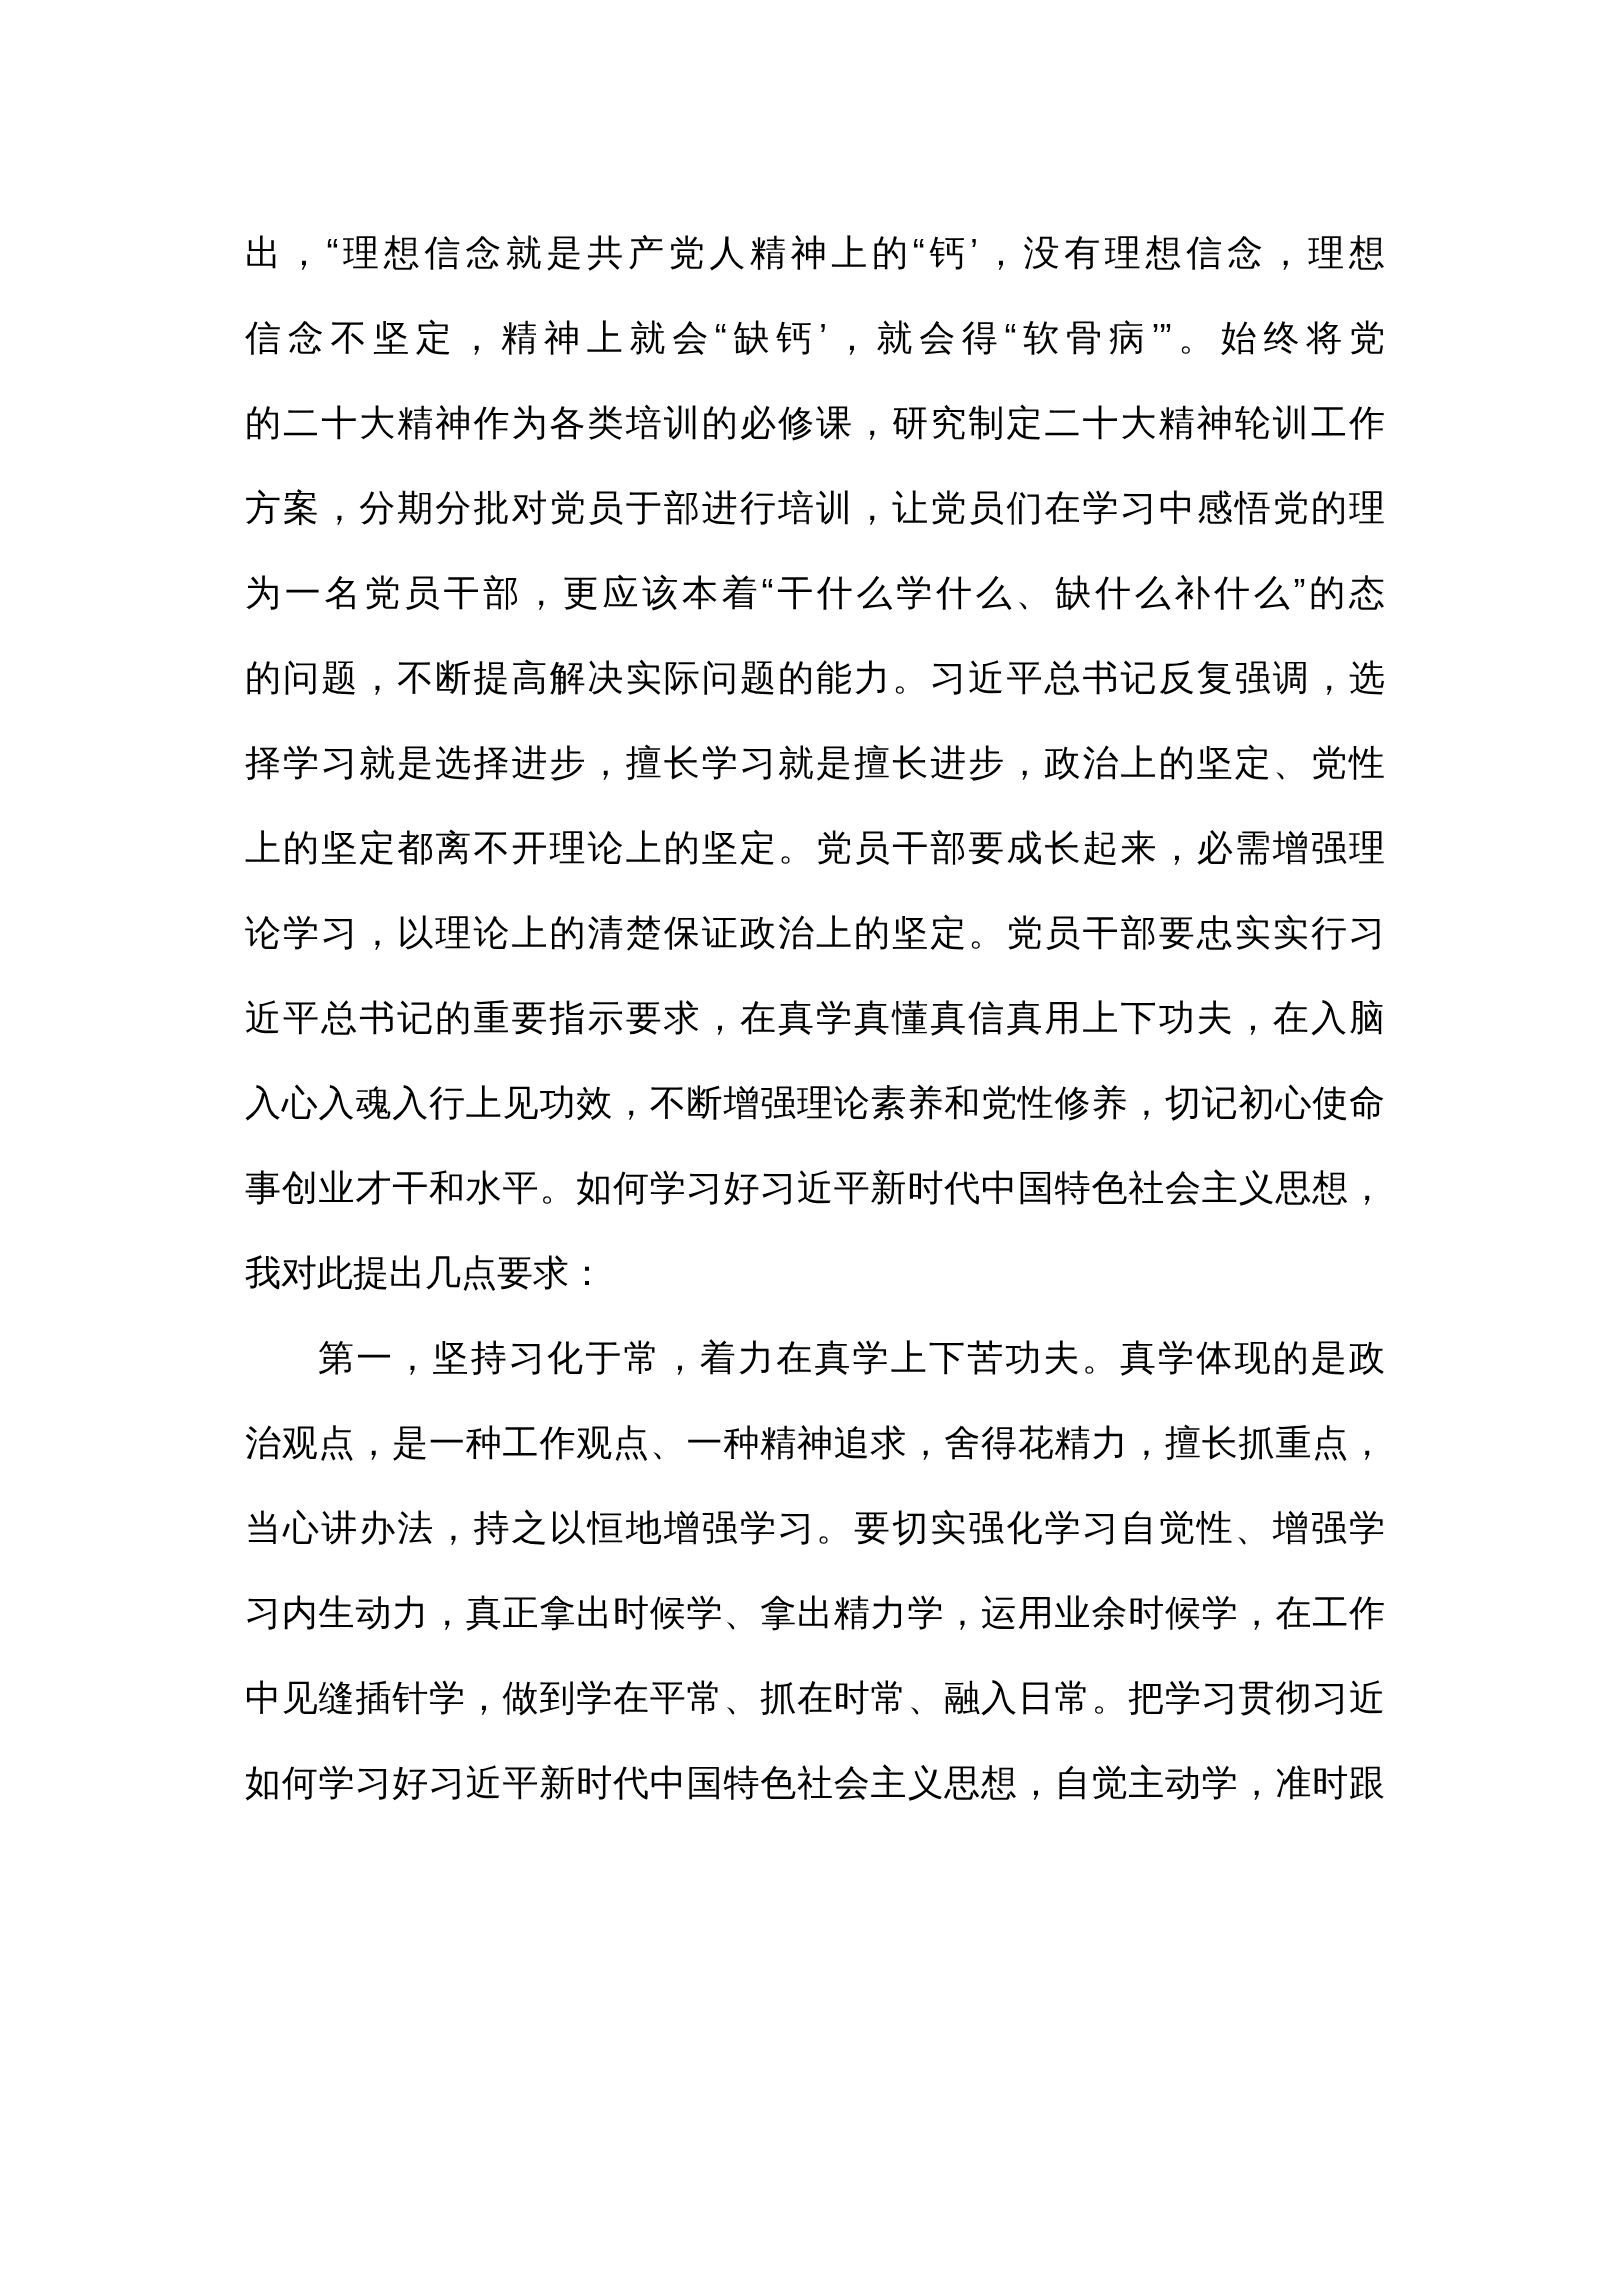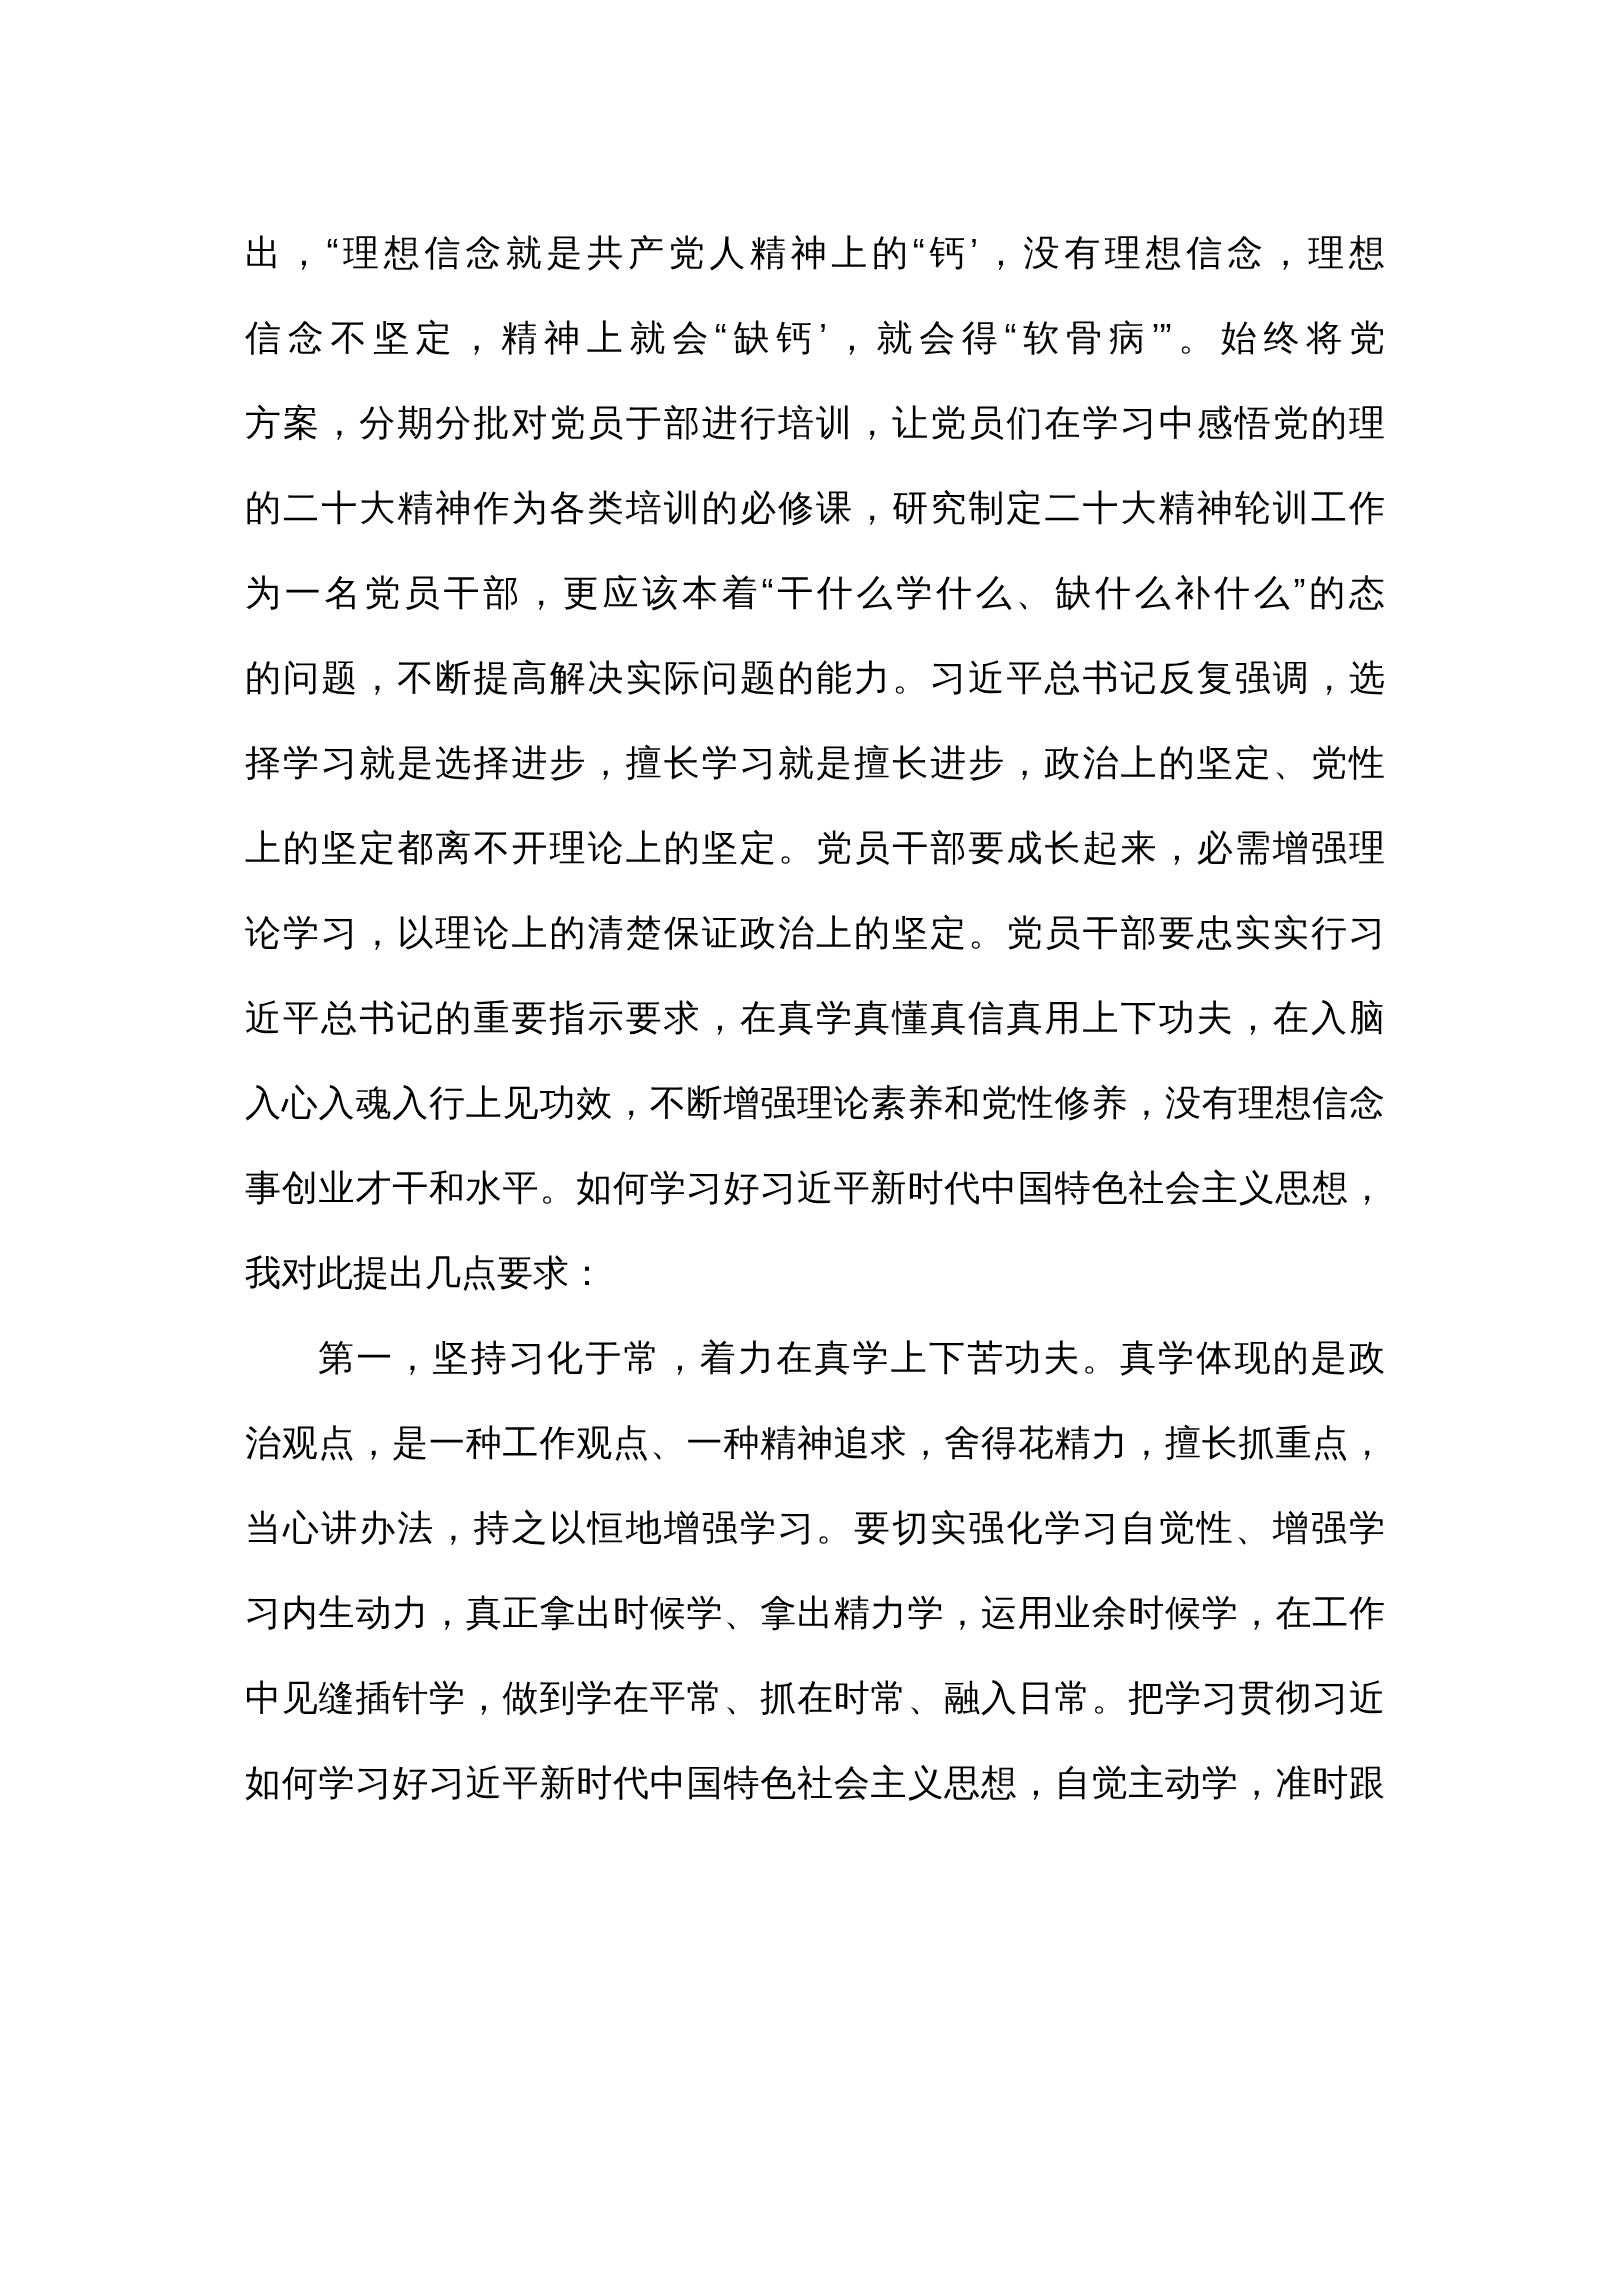--- a/index.html
+++ b/index.html
@@ -43,29 +43,29 @@
 </style>
 </head>
 <body>
 
 <div class="page">
   <div class="text-block">
 
     <div class="paragraph">
       <div class="line">出，“理想信念就是共产党人精神上的“钙’，没有理想信念，理想</div>
       <div class="line">信念不坚定，精神上就会“缺钙’，就会得“软骨病’”。始终将党</div>
+      <div class="line">的二十大精神作为各类培训的必修课，研究制定二十大精神轮训工作</div>
       <div class="line">方案，分期分批对党员于部进行培训，让党员们在学习中感悟党的理</div>
-      <div class="line">的二十大精神作为各类培训的必修课，研究制定二十大精神轮训工作</div>
       <div class="line">为一名党员干部，更应该本着“干什么学什么、缺什么补什么”的态</div>
       <div class="line">的问题，不断提高解决实际问题的能力。习近平总书记反复强调，选</div>
       <div class="line">择学习就是选择进步，擅长学习就是擅长进步，政治上的坚定、党性</div>
       <div class="line">上的坚定都离不开理论上的坚定。党员干部要成长起来，必需增强理</div>
       <div class="line">论学习，以理论上的清楚保证政治上的坚定。党员干部要忠实实行习</div>
       <div class="line">近平总书记的重要指示要求，在真学真懂真信真用上下功夫，在入脑</div>
-      <div class="line">入心入魂入行上见功效，不断增强理论素养和党性修养，没有理想信念</div>
+      <div class="line">入心入魂入行上见功效，不断增强理论素养和党性修养，切记初心使命</div>
       <div class="line">事创业才干和水平。如何学习好习近平新时代中国特色社会主义思想，</div>
       <div class="line para-last">我对此提出几点要求：</div>
     </div>
 
     <div class="paragraph">
       <div class="line first-indent">第一，坚持习化于常，着力在真学上下苦功夫。真学体现的是政</div>
       <div class="line">治观点，是一种工作观点、一种精神追求，舍得花精力，擅长抓重点，</div>
       <div class="line">当心讲办法，持之以恒地增强学习。要切实强化学习自觉性、增强学</div>
       <div class="line">习内生动力，真正拿出时候学、拿出精力学，运用业余时候学，在工作</div>
       <div class="line">中见缝插针学，做到学在平常、抓在时常、融入日常。把学习贯彻习近</div>

